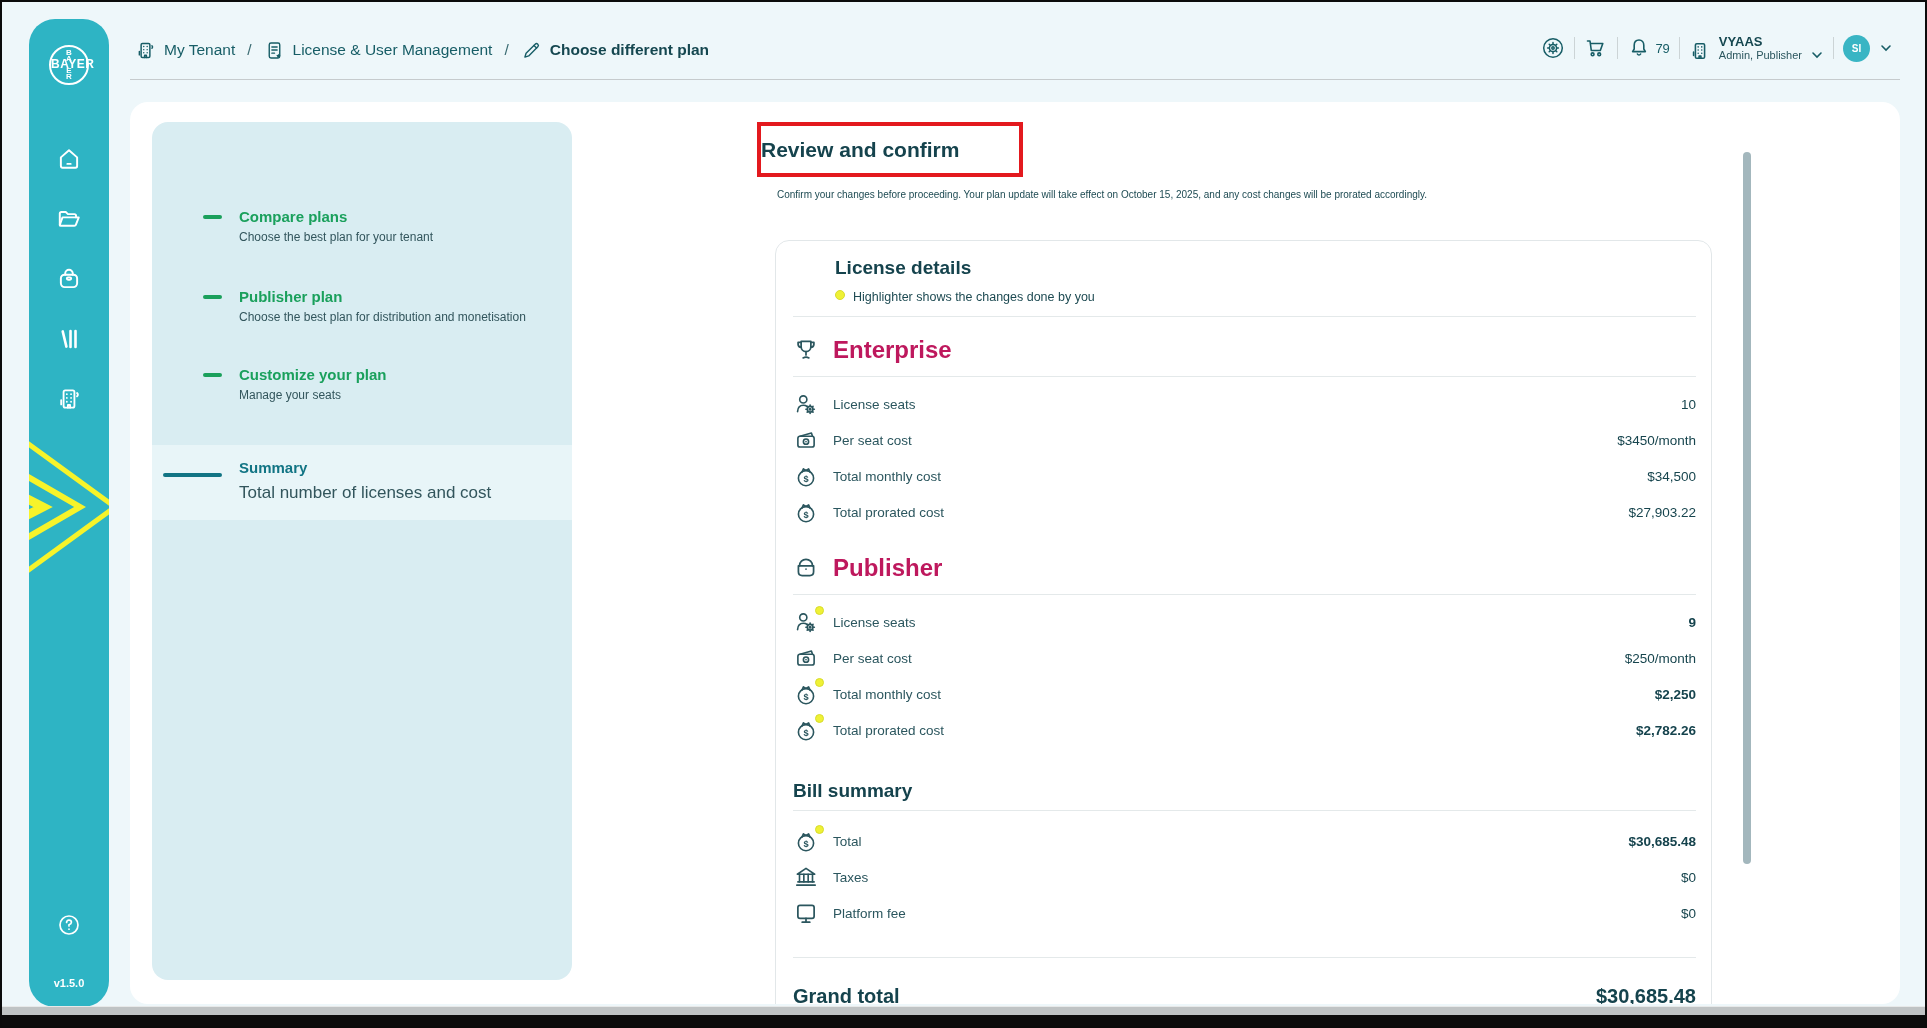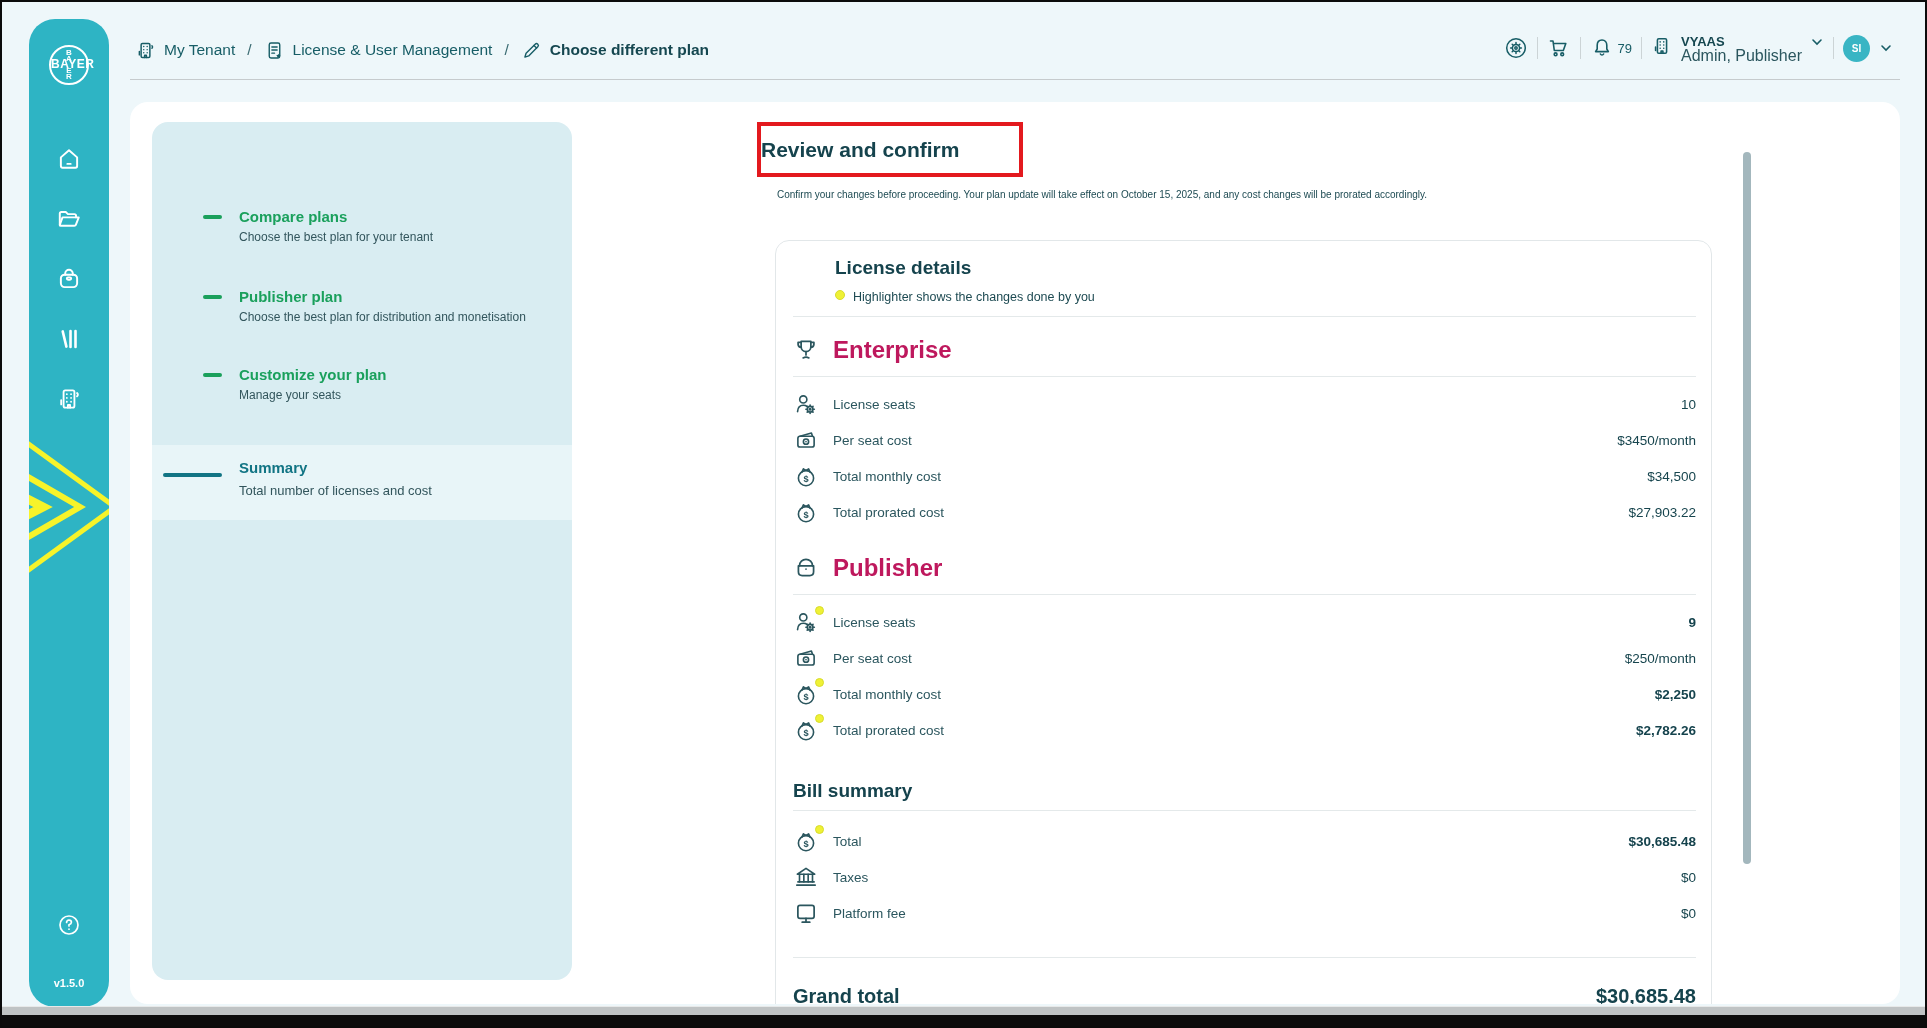--- a/index.html
+++ b/index.html
@@ -39,23 +39,23 @@
   .breadcrumb .sep { color:#3a6b72; padding:0 3px; }
   .breadcrumb .current { font-weight:bold; color:#154750; }
   .bc-ic { width:21px; height:21px; color:#175d66; }
 
   .topright { position:absolute; right:32px; top:28px; height:36px;
     display:flex; align-items:center; gap:9px; color:#175d66; }
   .tr-div { width:1px; height:22px; background:#ccd4d6; }
   .tr-ic { width:24px; height:24px; color:#175d66; cursor:pointer; }
   .bell-wrap { display:flex; align-items:center; gap:4px; cursor:pointer; }
   .bell-count { font-size:13px; color:#175d66; }
-  .tenant-wrap { display:flex; align-items:flex-start; gap:8px; cursor:pointer; }
+  .tenant-wrap { display:flex; align-items:flex-end; gap:8px; cursor:pointer; }
   .tenant-name { font-size:13px; font-weight:bold; color:#154750; line-height:14px; }
-  .tenant-role { font-size:16px; color:#2b565e; line-height:13px; }
+  .tenant-role { font-size:11px; color:#2b565e; line-height:13px; }
   .chev { width:14px; height:14px; color:#175d66; }
   .avatar { width:27px; height:27px; border-radius:50%; background:#39b5c4; color:#fff;
     font-size:10px; font-weight:bold; display:flex; align-items:center; justify-content:center; cursor:pointer; }
 
   .topbar-divider { position:absolute; left:128px; top:77px; width:1770px; height:1px; background:#c6cbcd; }
 
   
   .card { position:absolute; left:128px; top:100px; width:1770px; height:902px;
     background:#ffffff; border-radius:18px; overflow:hidden; }
 
@@ -64,21 +64,21 @@
 
   
   .stepper { position:absolute; left:22px; top:20px; width:420px; height:858px;
     background:#d9edf2; border-radius:16px; overflow:hidden; }
   .step-dash { position:absolute; left:51px; width:19px; height:4px; border-radius:2px; background:#1aa05c; }
   .step-title { position:absolute; left:87px; font-size:15px; font-weight:bold; color:#1aa05c; cursor:pointer; }
   .step-sub { position:absolute; left:87px; font-size:12px; color:#32555c; }
   .summary-row { position:absolute; left:0; top:323px; width:420px; height:75px; background:#e8f5f8; cursor:pointer; }
   .summary-dash { position:absolute; left:11px; top:28px; width:59px; height:4px; border-radius:2px; background:#117484; }
   .summary-title { position:absolute; left:87px; top:14px; font-size:15px; font-weight:bold; color:#117484; }
-  .summary-sub { position:absolute; left:87px; top:38px; font-size:13px; color:#32555c; }
+  .summary-sub { position:absolute; left:87px; top:38px; font-size:17px; color:#32555c; }
   .step-desc { position:absolute; left:0; top:398px; width:420px; height:104px; background:#c4e4ee; }
   .step-desc-text { position:absolute; left:87px; top:15px; width:312px;
     font-size:11.5px; line-height:17px; color:#1c4e57; }
 
   
   .title-box { position:absolute; left:627px; top:20px; width:266px; height:55px;
     border:4px solid #e3191e; display:flex; align-items:center; }
   .page-title { margin-left:0; font-size:21px; font-weight:bold; color:#15434d; }
   .page-sub { position:absolute; left:647px; top:84px; width:880px;
     font-size:10px; line-height:18px; color:#1d4a52; }

